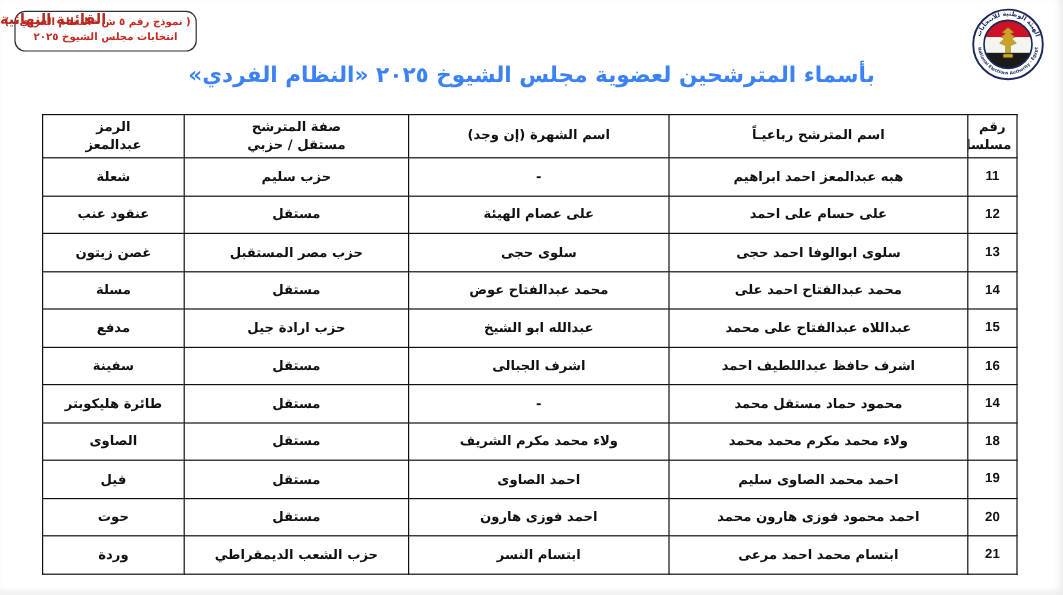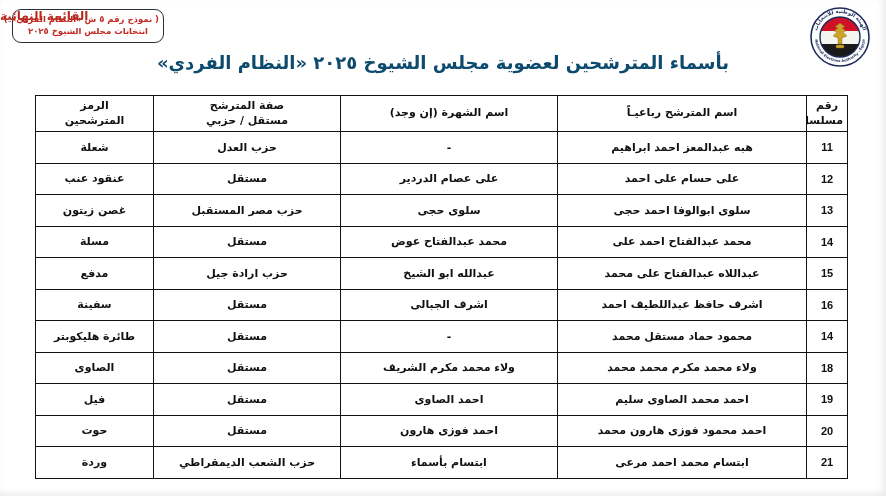--- a/index.html
+++ b/index.html
@@ -26,21 +26,21 @@
     position:absolute;top:9px;left:0;right:0;text-align:left;
     color:#b82a20;font-weight:bold;font-size:12px;direction:rtl;
   }
 
   
   .logo{position:absolute;top:5px;right:14px;width:64px;height:64px;}
 
   
   .subtitle{
     position:absolute;top:52px;left:0;right:0;text-align:center;
-    color:#0c4a6e;font-weight:bold;font-size:18px;direction:rtl;
+    color:#3b82f6;font-weight:bold;font-size:18px;direction:rtl;
   }
 
   
   table.cands{
     position:absolute;top:95px;left:35px;width:812px;
     border-collapse:collapse;table-layout:fixed;
     direction:rtl;
   }
   table.cands th, table.cands td{
     border:1.4px solid #111;
@@ -111,35 +111,35 @@
     </colgroup>
     <thead>
       <tr>
         <th>رقم
 مسلسل</th>
         <th>اسم المترشح رباعيـاً</th>
         <th>اسم الشهرة (إن وجد)</th>
         <th>صفة المترشح
 مستقل / حزبي</th>
         <th>الرمز
-المترشحين</th>
+عبدالمعز</th>
       </tr>
     </thead>
     <tbody>
         <tr>
           <td class="serial-cell">11</td>
           <td class="">هبه عبدالمعز احمد ابراهيم</td>
           <td class="">-</td>
-          <td class="">حزب العدل</td>
+          <td class="">حزب سليم</td>
           <td class="">شعلة</td>
         </tr>
         <tr>
           <td class="serial-cell">12</td>
           <td class="">على حسام على احمد</td>
-          <td class="">على عصام الدردير</td>
+          <td class="">على عصام الهيئة</td>
           <td class="">مستقل</td>
           <td class="">عنقود عنب</td>
         </tr>
         <tr>
           <td class="serial-cell">13</td>
           <td class="">سلوى ابوالوفا احمد حجى</td>
           <td class="">سلوى حجى</td>
           <td class="">حزب مصر المستقبل</td>
           <td class="">غصن زيتون</td>
         </tr>
@@ -188,20 +188,20 @@
         <tr>
           <td class="serial-cell">20</td>
           <td class="">احمد محمود فوزى هارون محمد</td>
           <td class="">احمد فوزى هارون</td>
           <td class="">مستقل</td>
           <td class="">حوت</td>
         </tr>
         <tr>
           <td class="serial-cell">21</td>
           <td class="">ابتسام محمد احمد مرعى</td>
-          <td class="">ابتسام بأسماء</td>
+          <td class="">ابتسام النسر</td>
           <td class="">حزب الشعب الديمقراطي</td>
           <td class="">وردة</td>
         </tr>
       </tbody>
   </table>
 
 </div>
 
 </body></html>

